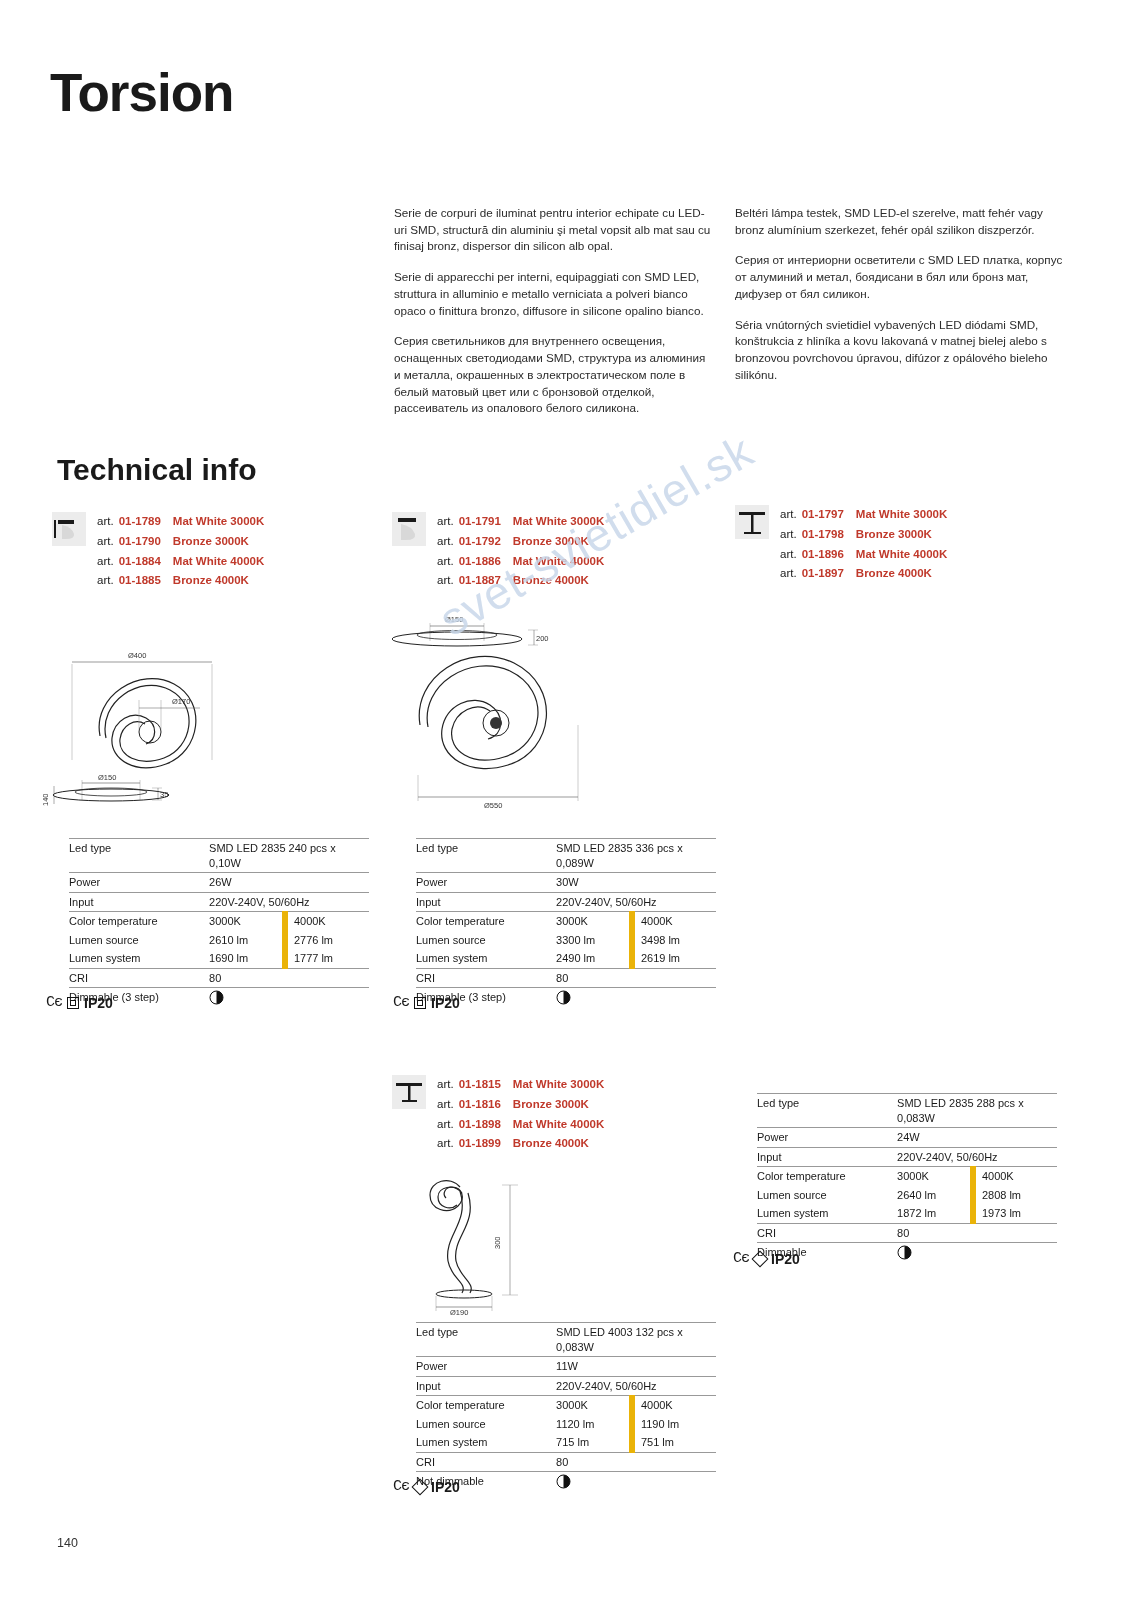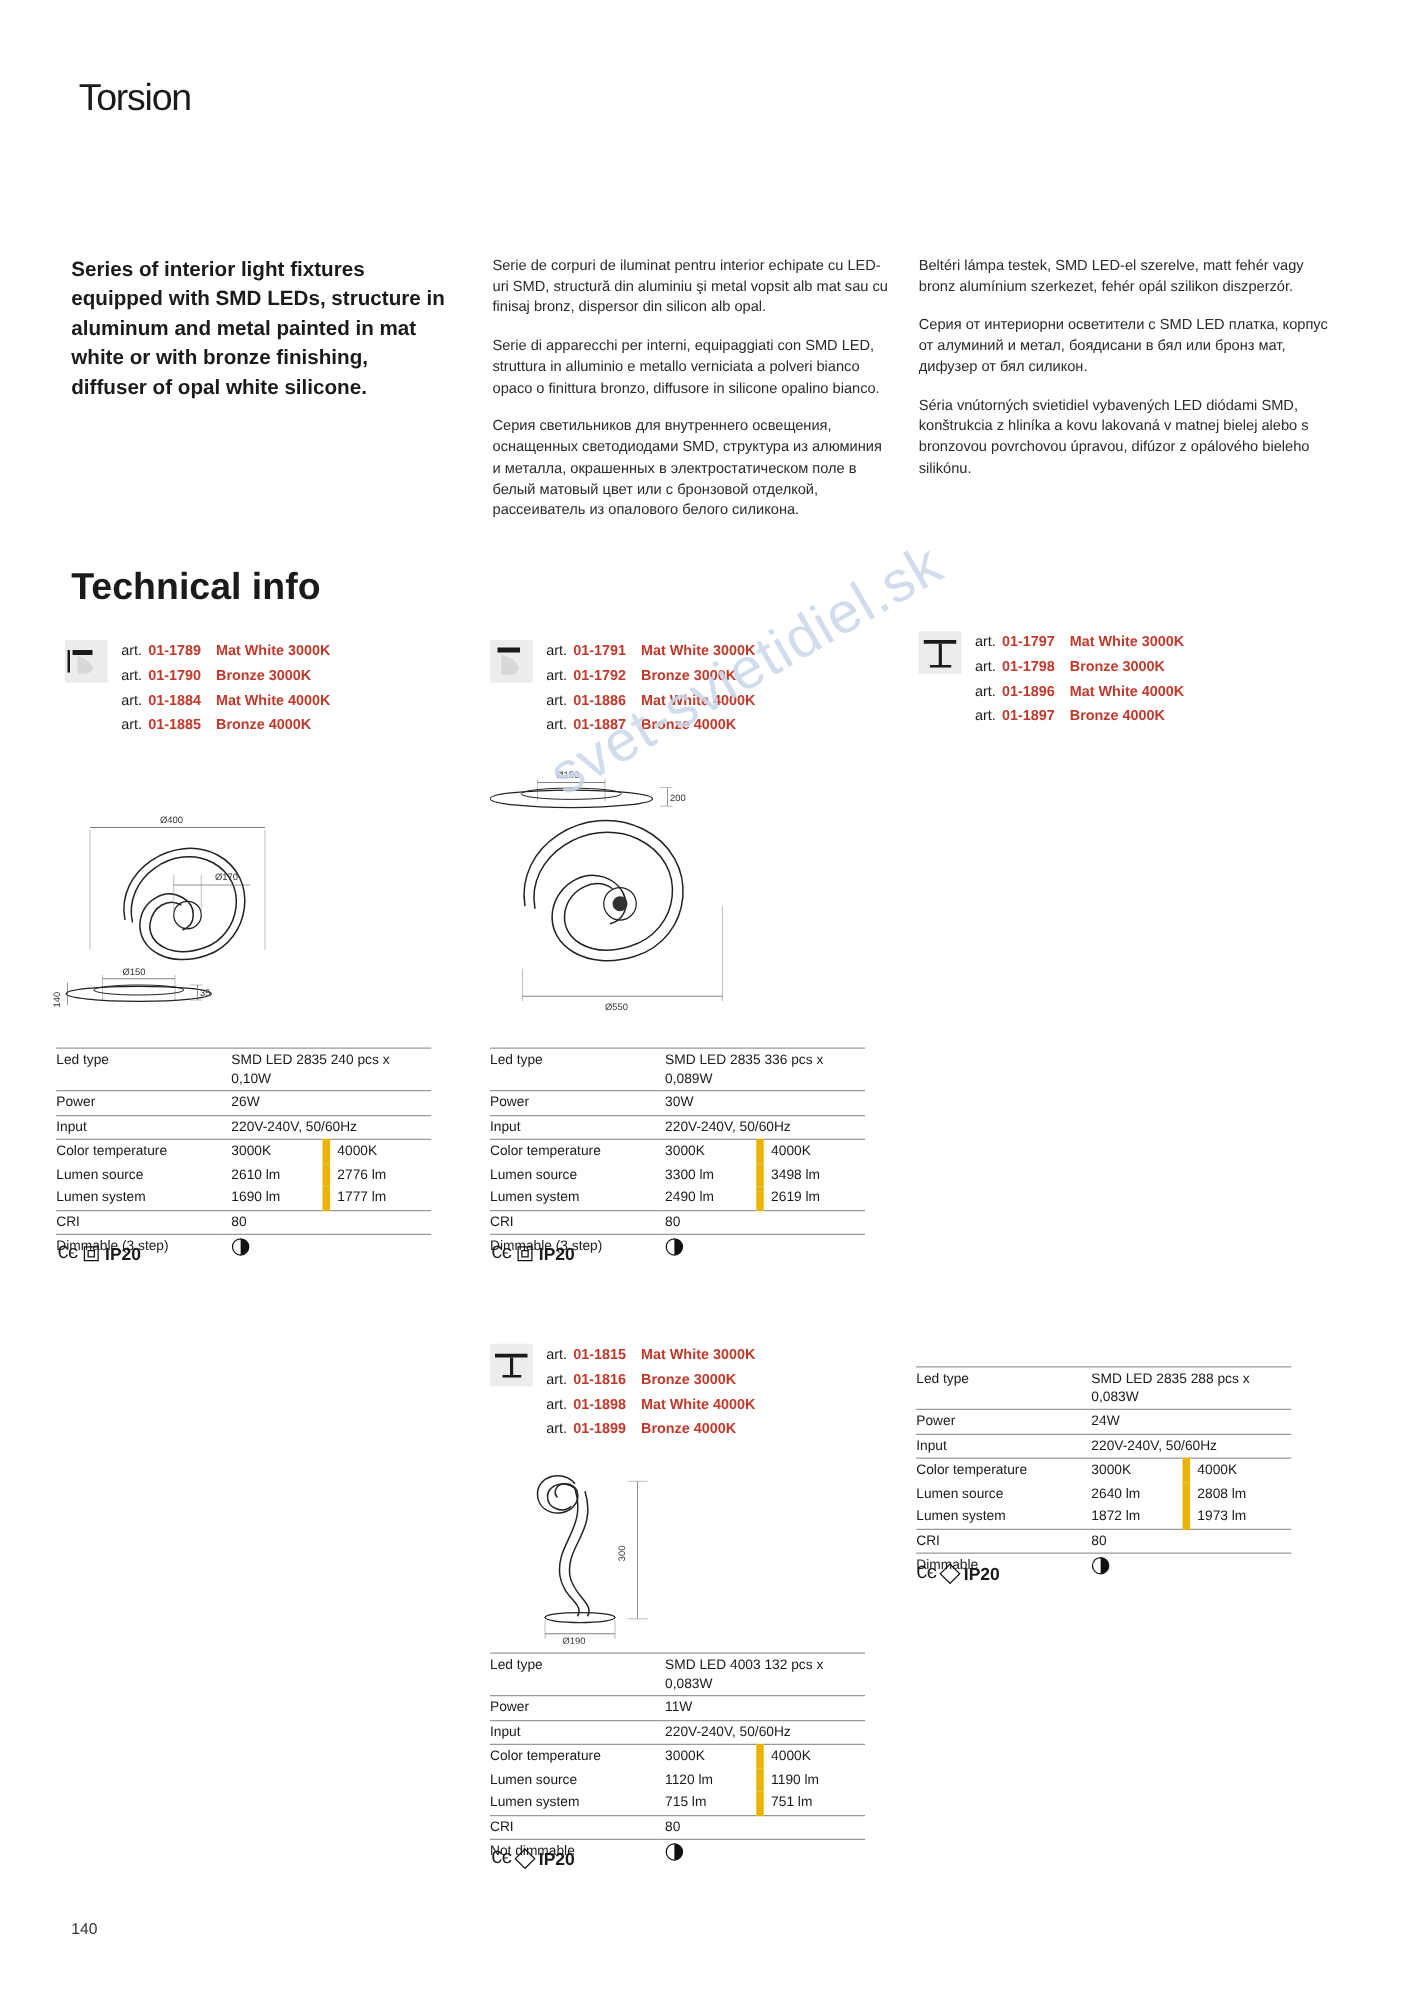--- a/index.html
+++ b/index.html
@@ -25,23 +25,23 @@
     transform:rotate(-30deg);
     transform-origin:left top;
     white-space:nowrap;
     pointer-events:none;
     letter-spacing:1px;
     z-index:5;
   }
 
   h1.title {
     position:absolute;
-    left:63px; top:62px;
-    font-size:30px;
-    font-weight:normal;
+    left:50px; top:62px;
+    font-size:53px;
+    font-weight:bold;
     letter-spacing:-1px;
     margin:0;
   }
 
   
   .intro-col { position:absolute; top:205px; }
   .intro-main {
     left:57px; width:300px;
     font-size:16.5px; font-weight:bold; line-height:1.42;
   }
@@ -69,21 +69,21 @@
   .art-row { font-size:11.5px; line-height:1.72; white-space:nowrap; }
   .art-row .lbl { color:#1a1a1a; }
   .art-row .code { color:#c0392b; font-weight:bold; margin-left:5px; }
   .art-row .desc { color:#c0392b; font-weight:bold; margin-left:12px; }
 
   
   .draw { position:absolute; }
   .dimtxt { font-size:7.5px; fill:#333; font-family:"Liberation Sans", sans-serif; }
 
   
-  .spec { position:absolute; font-size:11px; color:#1a1a1a; }
+  .spec { position:absolute; font-size:11px; color:#1a1a1a;margin-left:24px; }
   .spec table { border-collapse:collapse; width:100%; }
   .spec td { padding:2px 0 2px 0; vertical-align:top; line-height:1.32; }
   .spec .k { width:118px; }
   .spec .v { padding-left:6px; }
   .spec .v2 { padding-left:6px; border-left:6px solid #eab308; width:74px; }
   .spec .v1 { padding-left:6px; width:72px; }
   .spec tr.top td { border-top:1px solid #999; }
   .spec tr.first td { border-top:1px solid #999; }
   .spec .dimmicon { display:inline-block; }
 
@@ -98,21 +98,20 @@
 </style>
 </head>
 <body>
 
 <div class="page">
 
   <div class="watermark">svet-svietidiel.sk</div>
 
   <h1 class="title">Torsion</h1>
 
-  <div class="intro-col intro-main">Series of interior light fixtures equipped with SMD LEDs, structure in aluminum and metal painted in mat white or with bronze finishing, diffuser of opal white silicone.</div>
 
   <div class="intro-col intro-right">
     <p>Beltéri lámpa testek, SMD LED-el szerelve, matt fehér vagy bronz alumínium szerkezet, fehér opál szilikon diszperzór.</p>
     <p>Серия от интериорни осветители с SMD LED платка, корпус от алуминий и метал, боядисани в бял или бронз мат, дифузер от бял силикон.</p>
     <p>Séria vnútorných svietidiel vybavených LED diódami SMD, konštrukcia z hliníka a kovu lakovaná v matnej bielej alebo s bronzovou povrchovou úpravou, difúzor z opálového bieleho silikónu.</p>
   </div>
 
   <div class="intro-col intro-mid">
     <p>Serie de corpuri de iluminat pentru interior echipate cu LED-uri SMD, structură din aluminiu şi metal vopsit alb mat sau cu finisaj bronz, dispersor din silicon alb opal.</p>
     <p>Serie di apparecchi per interni, equipaggiati con SMD LED, struttura in alluminio e metallo verniciata a polveri bianco opaco o finittura bronzo, diffusore in silicone opalino bianco.</p>

